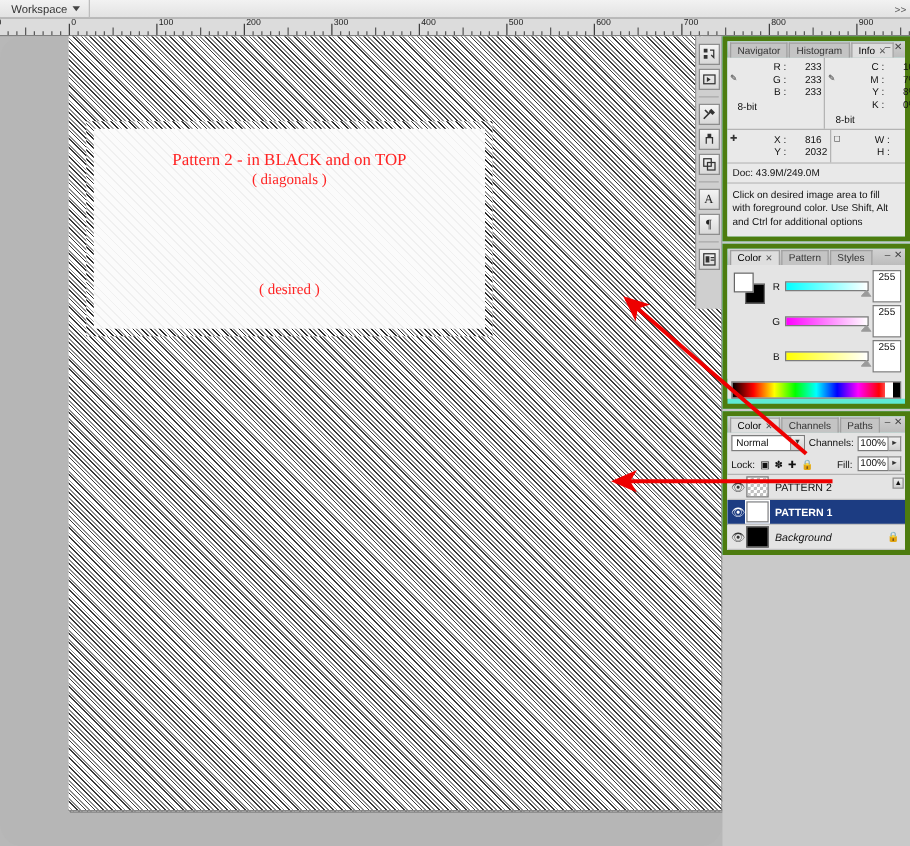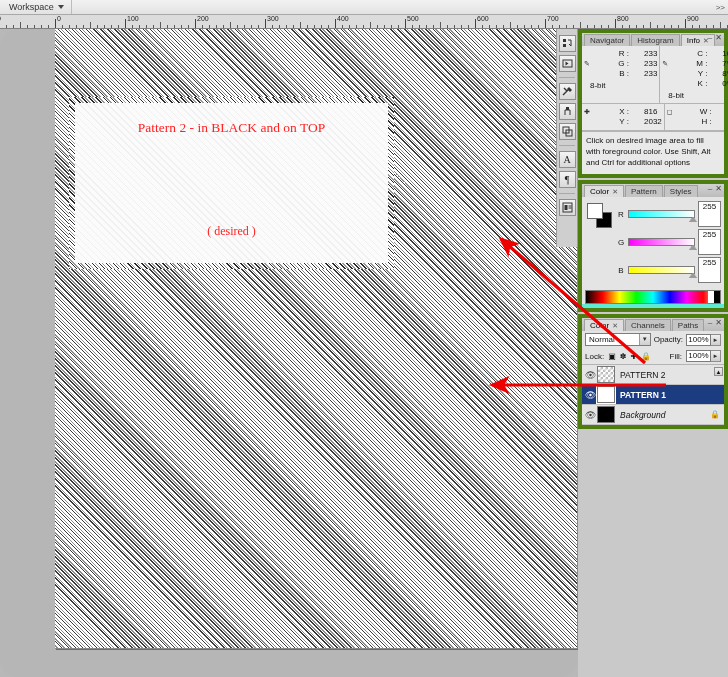--- a/index.html
+++ b/index.html
@@ -352,20 +352,21 @@
     </div>
 
   <div class="docwin">
     <div class="canvas">
       <div class="canvas-edge"></div>
 
       <div class="note">
         <div class="note-inner">
           <div class="note-block">
             <div class="note-l1">Pattern 2 - in BLACK and on TOP</div>
+            <div class="note-l2">( diagonals )</div>
           </div>
           <div class="note-block">
             <div class="note-l2">( desired )</div>
           </div>
         </div>
       </div>
     </div>
   </div>
 
   <div class="icondock">
@@ -502,20 +503,21 @@
               <span class="ival"></span>
             </div>
             <div class="irow">
               <span class="eyedrop"></span>
               <span class="ikey">H :</span>
               <span class="ival"></span>
             </div>
           </div>
         </div>
         <div class="info-sep"></div>
+        <div class="info-doc">Doc: 43.9M/249.0M</div>
         <div class="info-sep"></div>
         <div class="info-hint">Click on desired image area to fill with foreground color.  Use Shift, Alt and Ctrl for additional options</div>
       </div>
     </div>
 
     <div class="panel">
       <div class="panel-head">
         <div class="ptab active">
           <span>Color</span><span class="x">✕</span>
         </div>
@@ -581,21 +583,21 @@
           <span>–</span>
           <span>✕</span>
         </div>
       </div>
       <div class="panel-body" style="padding:0;">
         <div class="lay-row1">
           <span class="blendsel">
             <span>Normal</span>
             <span class="selcaret">▼</span>
           </span>
-          <span class="lbl">Opacity:</span>
+          <span class="lbl">Channels:</span>
           <span class="numbox">
             <span class="numinput">100%</span>
             <span class="spin">►</span>
           </span>
         </div>
         <div class="lay-row2">
           <span class="lbl">Lock:</span>
           <span class="lockicons">
             <span>▣</span>
             <span>✽</span>

